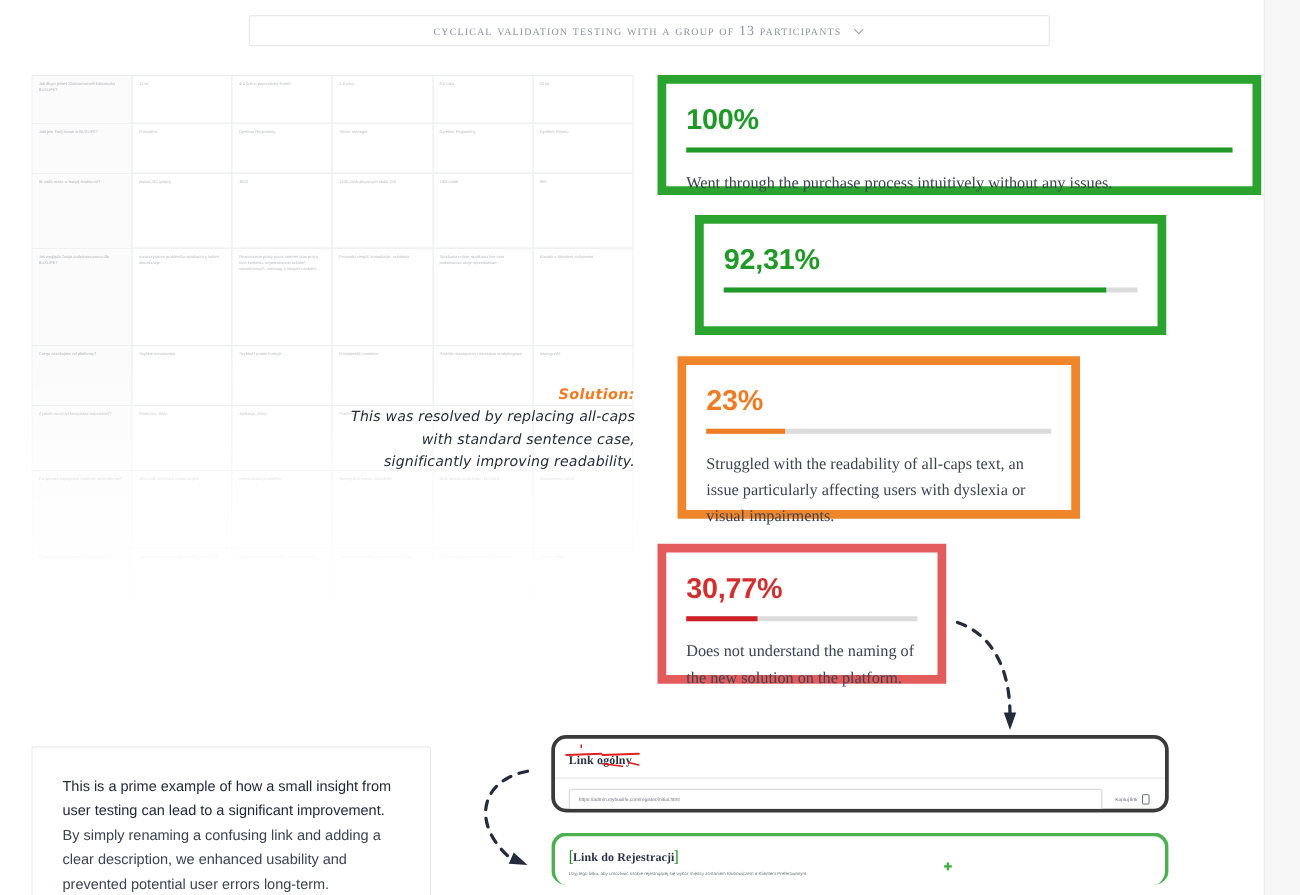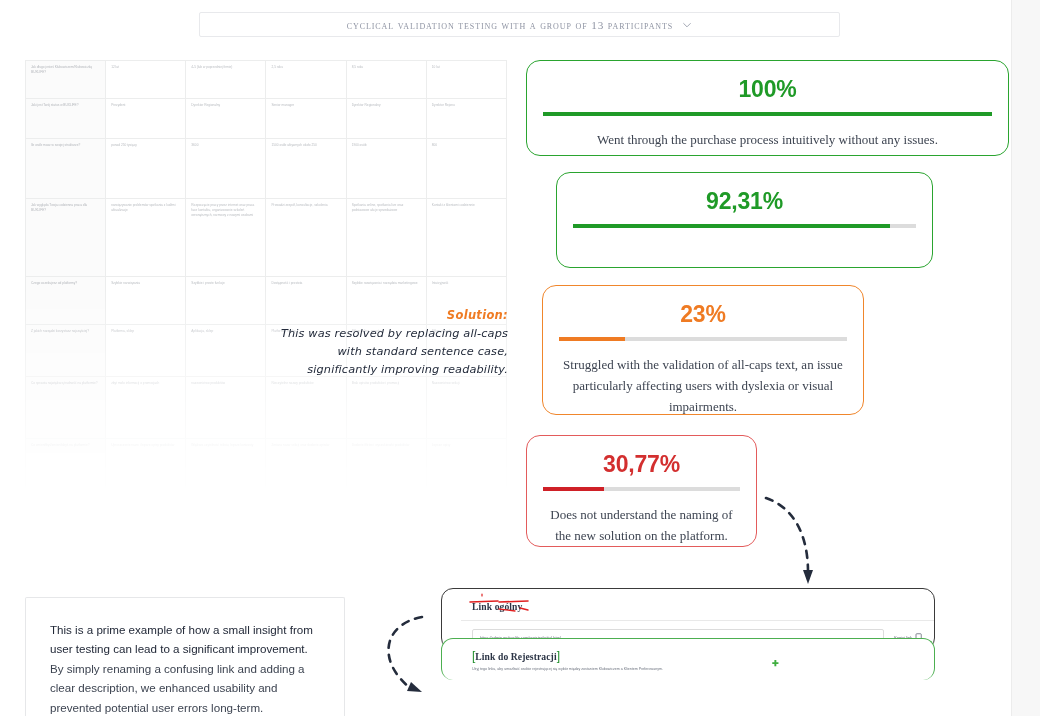--- a/index.html
+++ b/index.html
@@ -80,23 +80,22 @@
   }
   .solution-text {
     font-family: "DejaVu Sans", sans-serif;
     font-size: 11.3px; line-height: 1.58; color: #232b3b;
     font-style: italic; letter-spacing: .15px;
   }
 
   
   .stat-card {
     position: absolute; background: #fff;
-    border: 1px solid #ec4899; border-radius: 14px;
+    border: 7px solid #ec4899; border-radius: 0;
     padding: 16px 16px 14px 16px;
-    text-align: center;
   }
   .stat-card .value {
     font-size: 23px; font-weight: 700; letter-spacing: -.2px;
     line-height: 1.05; margin-bottom: 11px;
   }
   .bar-track {
     position: relative; height: 4px; width: 100%;
     background: #dcdcdc; border-radius: 0; margin-bottom: 13px;
   }
   .bar-fill { position: absolute; left: 0; top: 0; height: 4px; }
@@ -123,25 +122,25 @@
   .takeaway .strong {
     font-size: 11.6px; font-weight: 400; color:#222938; line-height:1.68;
     display:block;
   }
   .takeaway .normal {
     font-size: 11.6px; font-weight: 400; color:#3d4451; line-height:1.68;
   }
 
   
   .shot {
-    position: absolute; background:#fff; border:1px solid #3b82f6;
-    border-radius: 12px; overflow:hidden;padding-left:19px;
+    position: absolute; background:#fff; border:3px solid #3b82f6;
+    border-radius: 12px; overflow:hidden;
   }
   #shot-general { left:441px; top:588px; width:494px; height:62px; border-color:#3a3a3a; }
-  #shot-register{ left:441px; top:638px; width:494px; height:42px; border-color:#4caf50; border-bottom:none; }
+  #shot-register{ left:441px; top:666px; width:494px; height:42px; border-color:#4caf50; border-bottom:none; }
 
   .shot-head {
     padding: 7px 11px 6px 11px; border-bottom:1px solid #e9e9e9;
     position: relative;
   }
   .shot-title {
     font-family:"Liberation Serif", serif;
     font-size:9.6px; font-weight:700; color:#2b3445; letter-spacing:.1px;
     display:inline-block; position:relative;
   }
@@ -278,21 +277,21 @@
     <div class="bar-track">
       <div class="bar-fill" style="width: 92.31%;"></div>
     </div>
   </div>
 
   <div class="stat-card c-orange" id="card-2">
     <div class="value">23%</div>
     <div class="bar-track">
       <div class="bar-fill" style="width: 23%;"></div>
     </div>
-    <div class="desc">Struggled with the validation of all-caps text, an issue particularly affecting users with dyslexia or visual impairments.</div>
+    <div class="desc">Struggled with the readability of all-caps text, an issue particularly affecting users with dyslexia or visual impairments.</div>
   </div>
 
   <div class="stat-card c-red" id="card-3">
     <div class="value">30,77%</div>
     <div class="bar-track">
       <div class="bar-fill" style="width: 30.77%;"></div>
     </div>
     <div class="desc">Does not understand the naming of the new solution on the platform.</div>
   </div>
 

